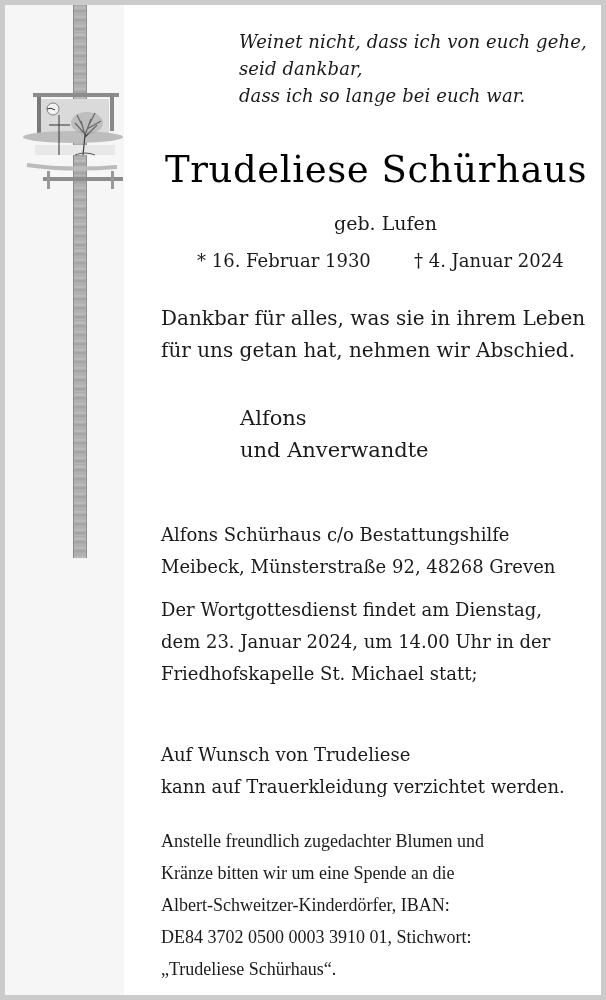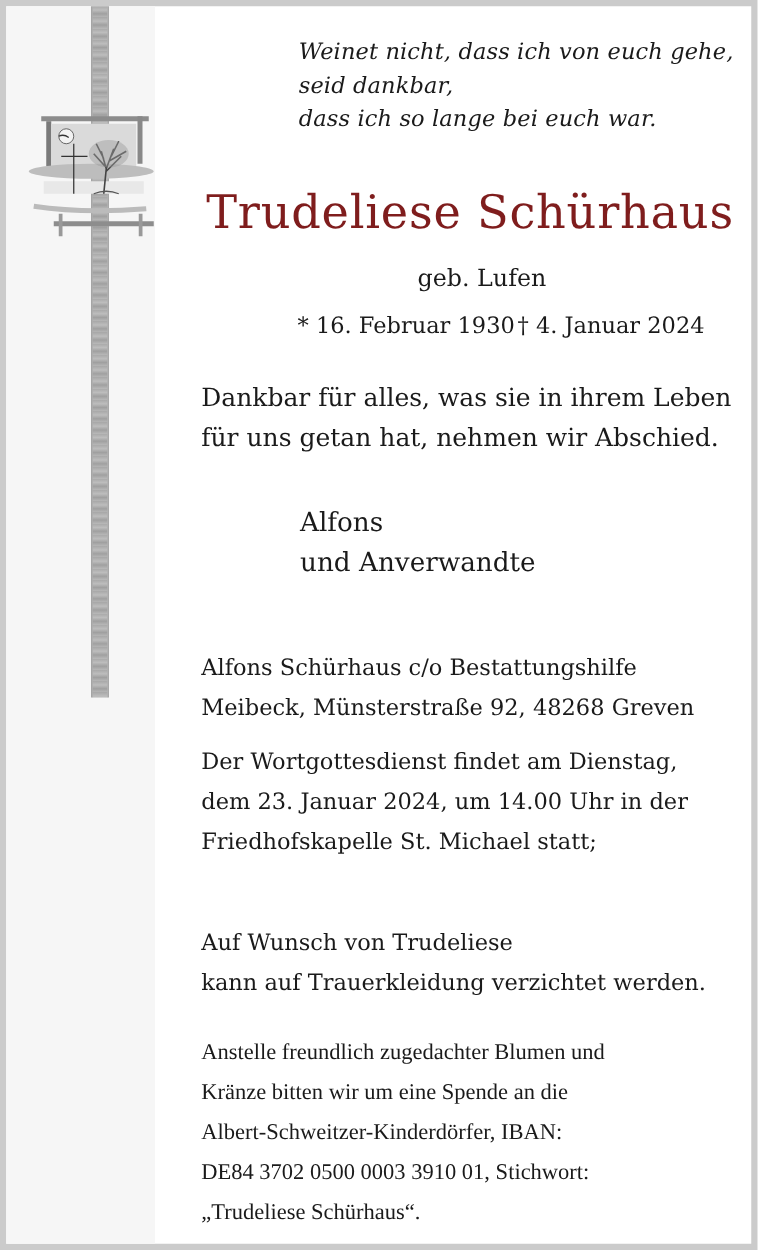--- a/index.html
+++ b/index.html
@@ -24,23 +24,23 @@
       position: absolute; left: 68px; top: 0;
       width: 14px; height: 553px;
       background: repeating-linear-gradient(180deg, #a9a9a9 0px, #bdbdbd 3px, #a0a0a0 6px, #b8b8b8 9px);
       border-left: 1px solid #8a8a8a; border-right: 1px solid #8f8f8f;
       box-sizing: border-box;
     }
     .art { position: absolute; left: 10px; top: 80px; width: 110px; height: 115px; }
     .content { position: absolute; left: 17px; top: 0; width: 596px; height: 740px; }
     .t { position: absolute; white-space: nowrap; }
     .poem { left: 217px; top: 23px; font-size: 18px; line-height: 27px; font-style: italic; letter-spacing: 0.1px; }
-    .name { left: 143px; top: 143px; font-size: 37px; letter-spacing: 0.6px; color: #7f1d1d; }
+    .name { left: 143px; top: 143px; font-size: 37px; letter-spacing: 0.6px; color: #000000; }
     .maiden { left: 312px; top: 207px; font-size: 19px; }
-    .birth { left: 175px; top: 245px; font-size: 18px; margin-left: 41px; }
+    .birth { left: 175px; top: 245px; font-size: 18px; }
     .death { left: 392px; top: 245px; font-size: 18px; }
     .p { left: 139px; font-size: 19px; line-height: 32px; }
     .p1 { top: 297px; font-size: 20px; line-height: 32px; }
     .mourners { left: 218px; top: 397px; font-size: 21px; line-height: 32px; }
     .addr { top: 503px; font-size: 18px; line-height: 32px; margin-top: 11px; }
     .service { top: 589px; font-size: 18px; line-height: 32px; }
     .wish { top: 734px; font-size: 18px; line-height: 32px; }
     .donation { top: 820px; font-size: 18px; line-height: 32px; font-family: Liberation Serif, serif; }
     .line { display: block; }
   </style>

